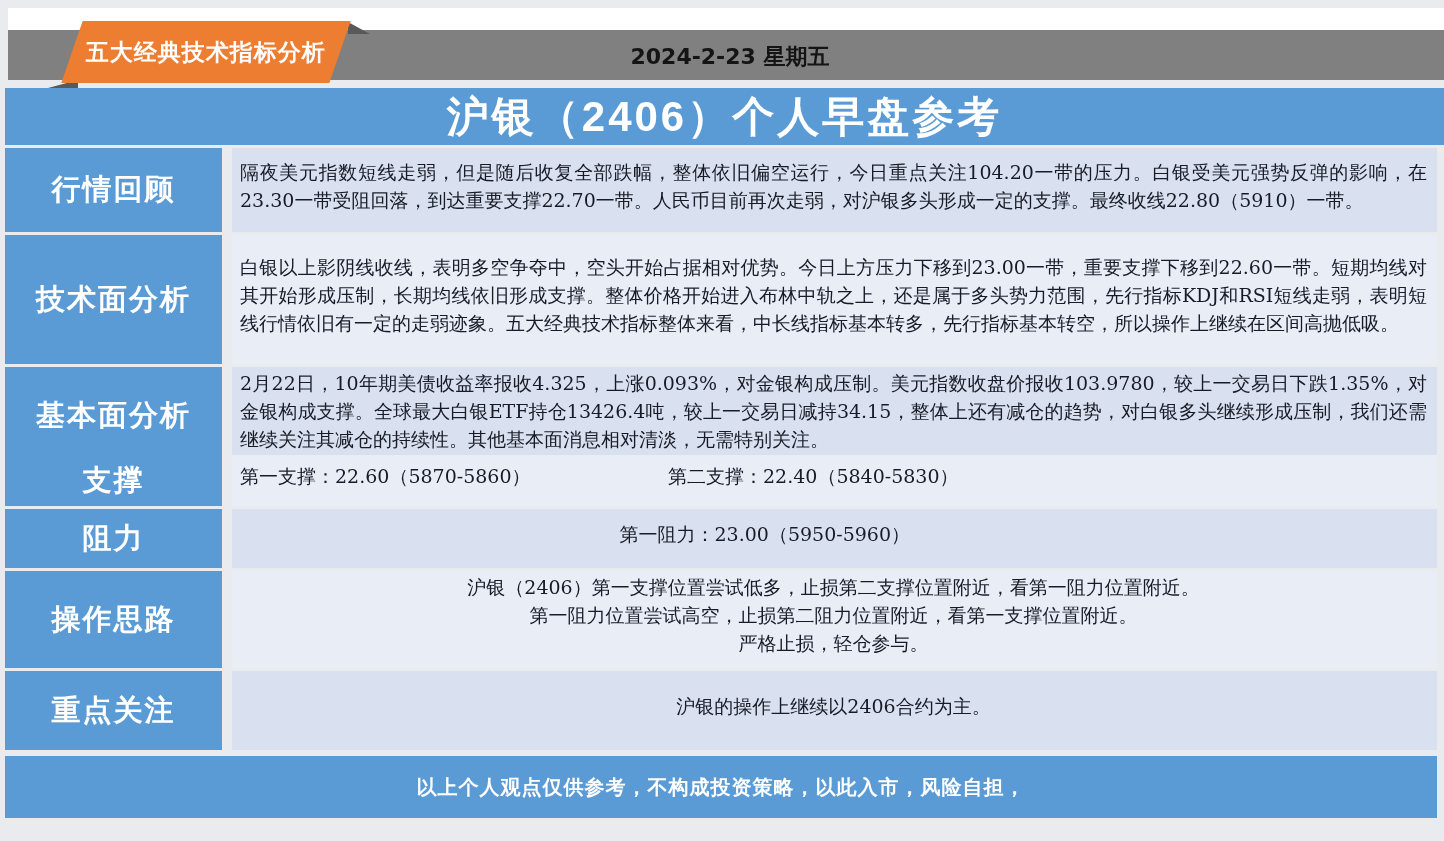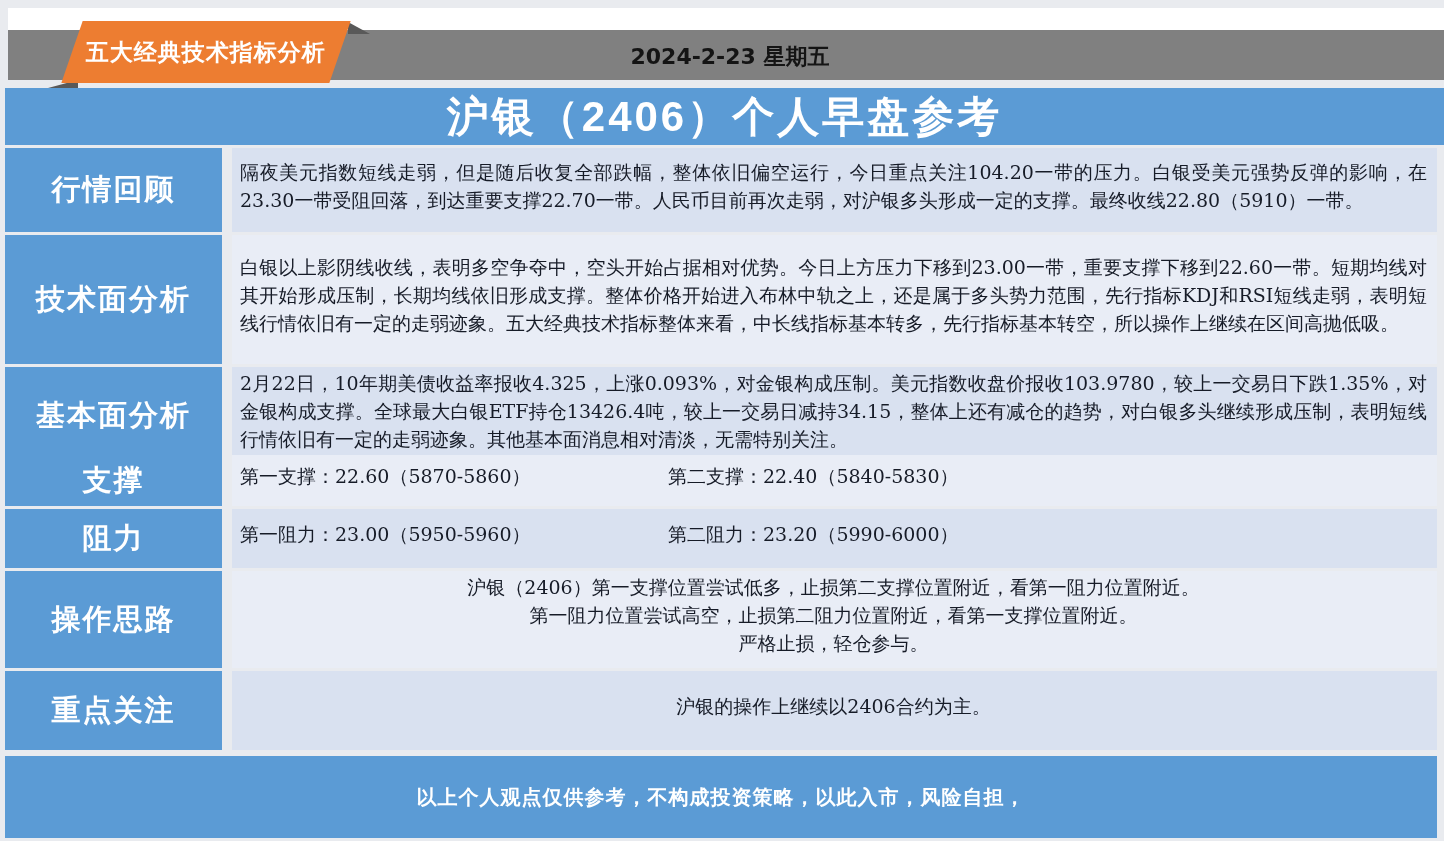--- a/index.html
+++ b/index.html
@@ -37,21 +37,21 @@
     display:flex;flex-direction:column;justify-content:center;padding:2px 10px 11px 8px}
   .para{text-align:justify}
   .bg-a{background:#d9e1f0}
   .bg-b{background:#e9edf6}
   .pair{flex-direction:row;align-items:center}
   .pair .first{width:428px;flex:0 0 auto}
   .pair .second{flex:1}
   .center{text-align:center}
   .center div{white-space:nowrap}
   
-  .footer{position:absolute;top:756px;left:5px;right:7px;height:82px;background:#5b9bd5;
+  .footer{position:absolute;top:756px;left:5px;right:7px;height:62px;background:#5b9bd5;
     color:#ffffff;font-weight:bold;font-size:20px;text-align:center;
     display:flex;flex-direction:column;justify-content:center;gap:5px;letter-spacing:1px}
 </style>
 </head>
 <body>
 
 <div>
 
   <div class="white-band"></div>
 
@@ -72,36 +72,35 @@
       <div class="content para bg-a">隔夜美元指数短线走弱，但是随后收复全部跌幅，整体依旧偏空运行，今日重点关注104.20一带的压力。白银受美元强势反弹的影响，在23.30一带受阻回落，到达重要支撑22.70一带。人民币目前再次走弱，对沪银多头形成一定的支撑。最终收线22.80（5910）一带。</div>
     </div>
 
     <div class="row r2">
       <div class="label">技术面分析</div>
       <div class="content para bg-b">白银以上影阴线收线，表明多空争夺中，空头开始占据相对优势。今日上方压力下移到23.00一带，重要支撑下移到22.60一带。短期均线对其开始形成压制，长期均线依旧形成支撑。整体价格开始进入布林中轨之上，还是属于多头势力范围，先行指标KDJ和RSI短线走弱，表明短线行情依旧有一定的走弱迹象。五大经典技术指标整体来看，中长线指标基本转多，先行指标基本转空，所以操作上继续在区间高抛低吸。</div>
     </div>
 
     <div class="row r3">
       <div class="label">基本面分析</div>
-      <div class="content para bg-a">2月22日，10年期美债收益率报收4.325，上涨0.093%，对金银构成压制。美元指数收盘价报收103.9780，较上一交易日下跌1.35%，对金银构成支撑。全球最大白银ETF持仓13426.4吨，较上一交易日减持34.15，整体上还有减仓的趋势，对白银多头继续形成压制，表明短线行情依旧有一定的走弱迹象。其他基本面消息相对清淡，无需特别关注。</div>
+      <div class="content para bg-a">2月22日，10年期美债收益率报收4.325，上涨0.093%，对金银构成压制。美元指数收盘价报收103.9780，较上一交易日下跌1.35%，对金银构成支撑。全球最大白银ETF持仓13426.4吨，较上一交易日减持34.15，整体上还有减仓的趋势，对白银多头继续形成压制，我们还需继续关注其减仓的持续性。其他基本面消息相对清淡，无需特别关注。</div>
     </div>
 
     <div class="row r4">
       <div class="label">支撑</div>
       <div class="content pair bg-b">
         <span class="first">第一支撑：22.60（5870-5860）</span>
         <span class="second">第二支撑：22.40（5840-5830）</span>
       </div>
     </div>
 
     <div class="row r5">
       <div class="label">阻力</div>
       <div class="content pair bg-a">
         <span class="first">第一阻力：23.00（5950-5960）</span>
-        <span class="second">第二阻力：23.20（5990-6000）</span>
       </div>
     </div>
 
     <div class="row r6">
       <div class="label">操作思路</div>
       <div class="content center bg-b">
         <div>沪银（2406）第一支撑位置尝试低多，止损第二支撑位置附近，看第一阻力位置附近。</div>
         <div>第一阻力位置尝试高空，止损第二阻力位置附近，看第一支撑位置附近。</div>
         <div>严格止损，轻仓参与。</div>
       </div>

